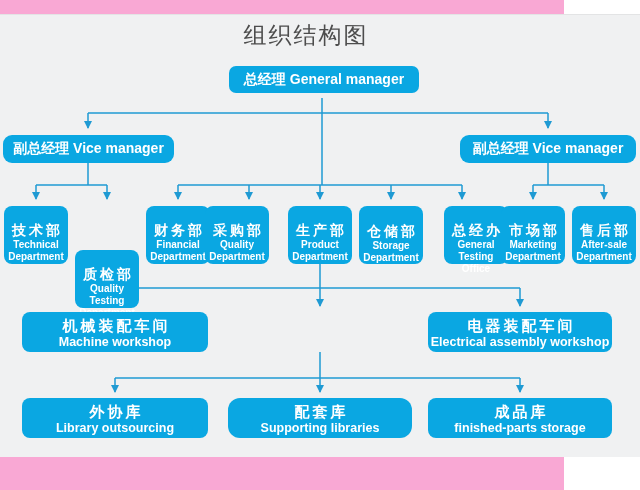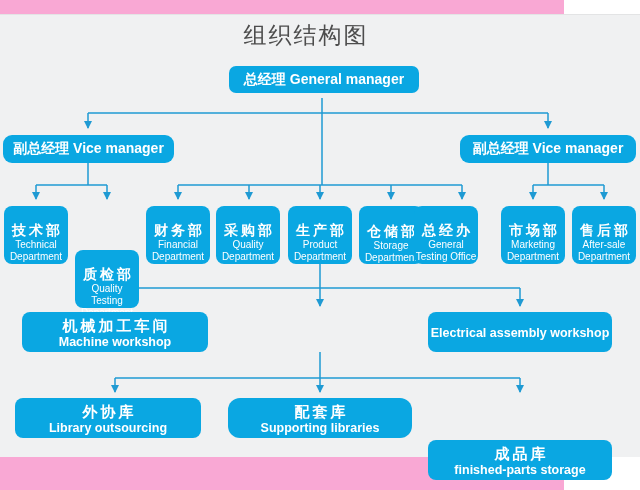--- a/index.html
+++ b/index.html
@@ -16,21 +16,21 @@
   .connectors{position:absolute;left:0;top:0;width:640px;height:490px;pointer-events:none;}
   .connectors path,.connectors line{stroke:var(--line);stroke-width:1.5;fill:none;}
   .connectors .arrowhead{fill:var(--line);stroke:none;}
   .box{position:absolute;background:var(--box);color:var(--box_text);
        border-radius:8px;display:flex;align-items:center;justify-content:center;
        box-sizing:border-box;text-align:center;}
   .single{font-size:14px;font-weight:700;border-radius:7px;}
   .dept{flex-direction:column;justify-content:flex-start;padding-top:17px;
         width:64px;height:58px;top:206px;}
   .dept .zh{font-size:14px;font-weight:700;letter-spacing:3px;padding-left:3px;line-height:1.1;}
-  .dept .en{font-size:10px;font-weight:400;line-height:1.18;margin-top:1px;}
+  .dept .en{font-size:10px;font-weight:700;line-height:1.18;margin-top:1px;}
   .wide{flex-direction:column;height:40px;padding-top:2px;}
   .wide .zh{font-size:15px;font-weight:700;letter-spacing:3px;padding-left:3px;line-height:1.2;}
   .wide .en{font-size:12.5px;font-weight:600;line-height:1.15;}
 </style>
 </head>
 <body>
 
 <div class="stage">
   <div class="gray-band"></div>
 
@@ -85,58 +85,59 @@
     <span class="en">Technical Department</span>
   </div>
   <div class="box dept" style="left:75px;margin-top:44px;">
     <span class="zh">质检部</span>
     <span class="en">Quality Testing Department</span>
   </div>
   <div class="box dept" style="left:146px;">
     <span class="zh">财务部</span>
     <span class="en">Financial Department</span>
   </div>
-  <div class="box dept" style="left:216px;">
+  <div class="box dept" style="left:205px;">
     <span class="zh">采购部</span>
     <span class="en">Quality Department</span>
   </div>
   <div class="box dept" style="left:288px;">
     <span class="zh">生产部</span>
     <span class="en">Product Department</span>
   </div>
   <div class="box dept" style="left:359px;justify-content:flex-end;">
     <span class="zh">仓储部</span>
     <span class="en">Storage Department</span>
   </div>
-  <div class="box dept" style="left:414px;">
+  <div class="box dept" style="left:444px;">
     <span class="zh">总经办</span>
     <span class="en">General Testing Office</span>
   </div>
   <div class="box dept" style="left:501px;">
     <span class="zh">市场部</span>
     <span class="en">Marketing Department</span>
   </div>
   <div class="box dept" style="left:572px;">
     <span class="zh">售后部</span>
     <span class="en">After-sale Department</span>
   </div>
 
   <div class="box wide" style="left:22px;top:312px;width:186px;">
-    <span class="zh">机械加工车间</span>
+    <span class="zh">机械装配车间</span>
     <span class="en">Machine workshop</span>
   </div>
   <div class="box wide" style="left:428px;top:312px;width:184px;">
+    <span class="zh">电器装配车间</span>
     <span class="en">Electrical assembly workshop</span>
   </div>
 
-  <div class="box wide" style="left:15px;top:398px;width:186px;justify-content:center;">
+  <div class="box wide" style="left:22px;top:398px;width:186px;justify-content:center;">
     <span class="zh">外协库</span>
     <span class="en">Library outsourcing</span>
   </div>
   <div class="box wide" style="left:228px;top:398px;width:184px;border-radius:12px;">
     <span class="zh">配套库</span>
     <span class="en">Supporting libraries</span>
   </div>
-  <div class="box wide" style="left:428px;top:398px;width:184px;margin-top:42px;">
+  <div class="box wide" style="left:428px;top:398px;width:184px;">
     <span class="zh">成品库</span>
     <span class="en">finished-parts storage</span>
   </div>
 </div>
 
 </body></html>

